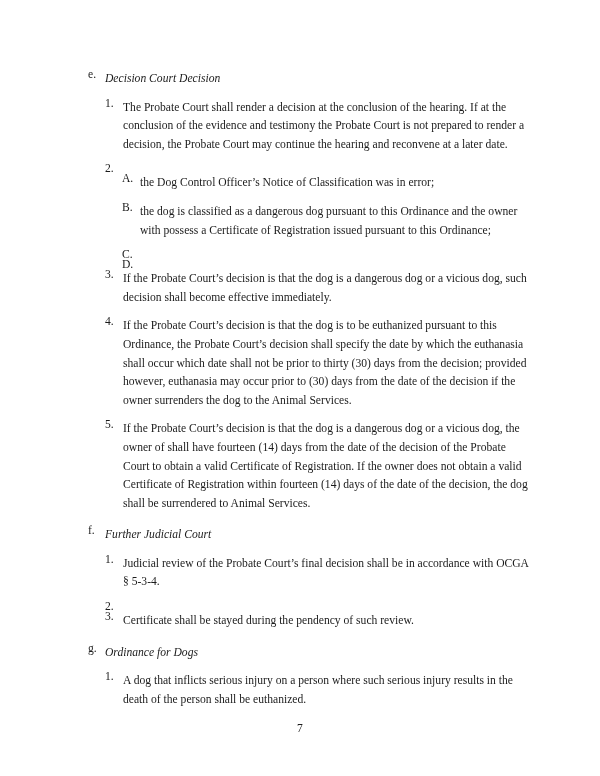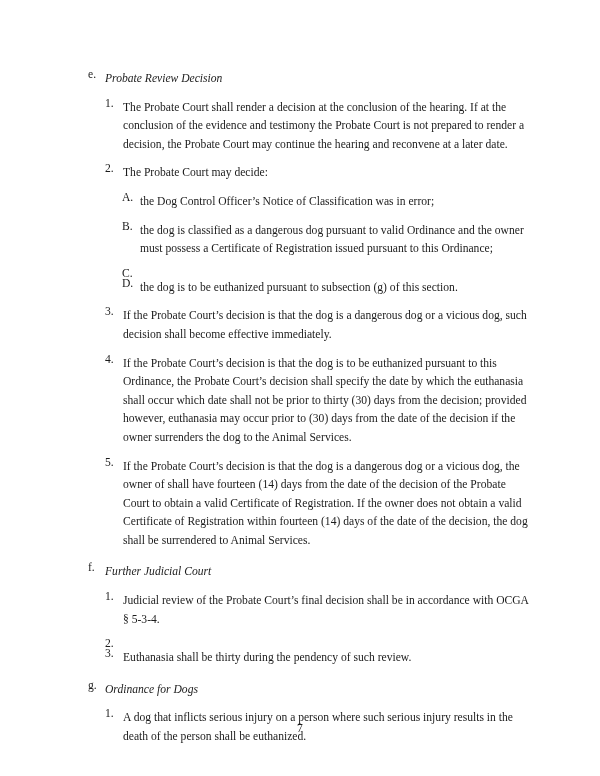--- a/index.html
+++ b/index.html
@@ -117,46 +117,46 @@
     font-size: 11.6px;
     line-height: 14px;
     color: #1b1b1b;
   }
 </style>
 </head>
 <body style="background: rgb(255, 255, 255); color: rgb(27, 27, 27);">
 
 <div class="page">
   <div class="content" id="body-root">
-      <div class="item lvl-letter nojust"><span class="marker">e.</span><span class="body">Probate Review Decision</span></div>
+      <div class="item lvl-letter nojust"><span class="marker">e.</span><span class="body">Decision Court Decision</span></div>
       <div class="gap-heading"></div>
       <div class="item lvl-num"><span class="marker">1.</span><span class="body">The Probate Court shall render a decision at the conclusion of the hearing. If at the conclusion of the evidence and testimony the Probate Court is not prepared to render a decision, the Probate Court may continue the hearing and reconvene at a later date.</span></div>
       <div class="gap-heading"></div>
-      <div class="item lvl-num nojust"><span class="marker">2.</span><span class="body">The Probate Court may decide:</span></div>
+      <div class="item lvl-num nojust"><span class="marker">2.</span></div>
       <div class="gap-item"></div>
       <div class="item lvl-alpha nojust"><span class="marker">A.</span><span class="body">the Dog Control Officer’s Notice of Classification was in error;</span></div>
       <div class="gap-item"></div>
-      <div class="item lvl-alpha"><span class="marker">B.</span><span class="body">the dog is classified as a dangerous dog pursuant to valid Ordinance and the owner must possess a Certificate of Registration issued pursuant to this Ordinance;</span></div>
+      <div class="item lvl-alpha"><span class="marker">B.</span><span class="body">the dog is classified as a dangerous dog pursuant to this Ordinance and the owner with possess a Certificate of Registration issued pursuant to this Ordinance;</span></div>
       <div class="gap-item"></div>
       <div class="item lvl-alpha"><span class="marker">C.</span></div>
       <div class="gap-item"></div>
-      <div class="item lvl-alpha nojust"><span class="marker">D.</span><span class="body">the dog is to be euthanized pursuant to subsection (g) of this section.</span></div>
+      <div class="item lvl-alpha nojust"><span class="marker">D.</span></div>
       <div class="gap-heading"></div>
       <div class="item lvl-num"><span class="marker">3.</span><span class="body">If the Probate Court’s decision is that the dog is a dangerous dog or a vicious dog, such decision shall become effective immediately.</span></div>
       <div class="gap-heading"></div>
       <div class="item lvl-num"><span class="marker">4.</span><span class="body">If the Probate Court’s decision is that the dog is to be euthanized pursuant to this Ordinance, the Probate Court’s decision shall specify the date by which the euthanasia shall occur which date shall not be prior to thirty (30) days from the decision; provided however, euthanasia may occur prior to (30) days from the date of the decision if the owner surrenders the dog to the Animal Services.</span></div>
       <div class="gap-heading"></div>
       <div class="item lvl-num"><span class="marker">5.</span><span class="body">If the Probate Court’s decision is that the dog is a dangerous dog or a vicious dog, the owner of shall have fourteen (14) days from the date of the decision of the Probate Court to obtain a valid Certificate of Registration. If the owner does not obtain a valid Certificate of Registration within fourteen (14) days of the date of the decision, the dog shall be surrendered to Animal Services.</span></div>
       <div class="gap-section"></div>
       <div class="item lvl-letter nojust"><span class="marker">f.</span><span class="body">Further Judicial Court</span></div>
       <div class="gap-heading"></div>
       <div class="item lvl-num"><span class="marker">1.</span><span class="body">Judicial review of the Probate Court’s final decision shall be in accordance with OCGA § 5-3-4.</span></div>
       <div class="gap-heading"></div>
       <div class="item lvl-num nojust"><span class="marker">2.</span></div>
       <div class="gap-heading"></div>
-      <div class="item lvl-num nojust"><span class="marker">3.</span><span class="body">Euthanasia shall be thirty during the pendency of such review.</span></div>
+      <div class="item lvl-num nojust"><span class="marker">3.</span><span class="body">Certificate shall be stayed during the pendency of such review.</span></div>
       <div class="gap-section"></div>
       <div class="item lvl-letter nojust"><span class="marker">g.</span><span class="body">Ordinance for Dogs</span></div>
       <div class="gap-heading"></div>
       <div class="item lvl-num"><span class="marker">1.</span><span class="body">A dog that inflicts serious injury on a person where such serious injury results in the death of the person shall be euthanized.</span></div>
     </div>
   <div class="page-number">7</div>
 </div>
 
 </body></html>

